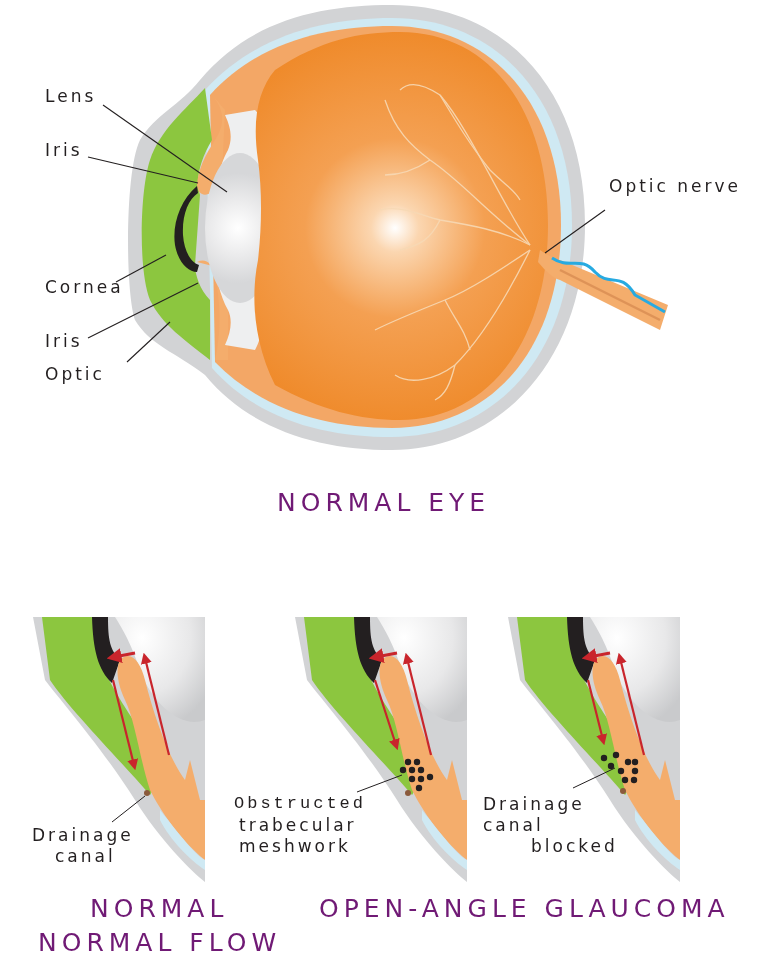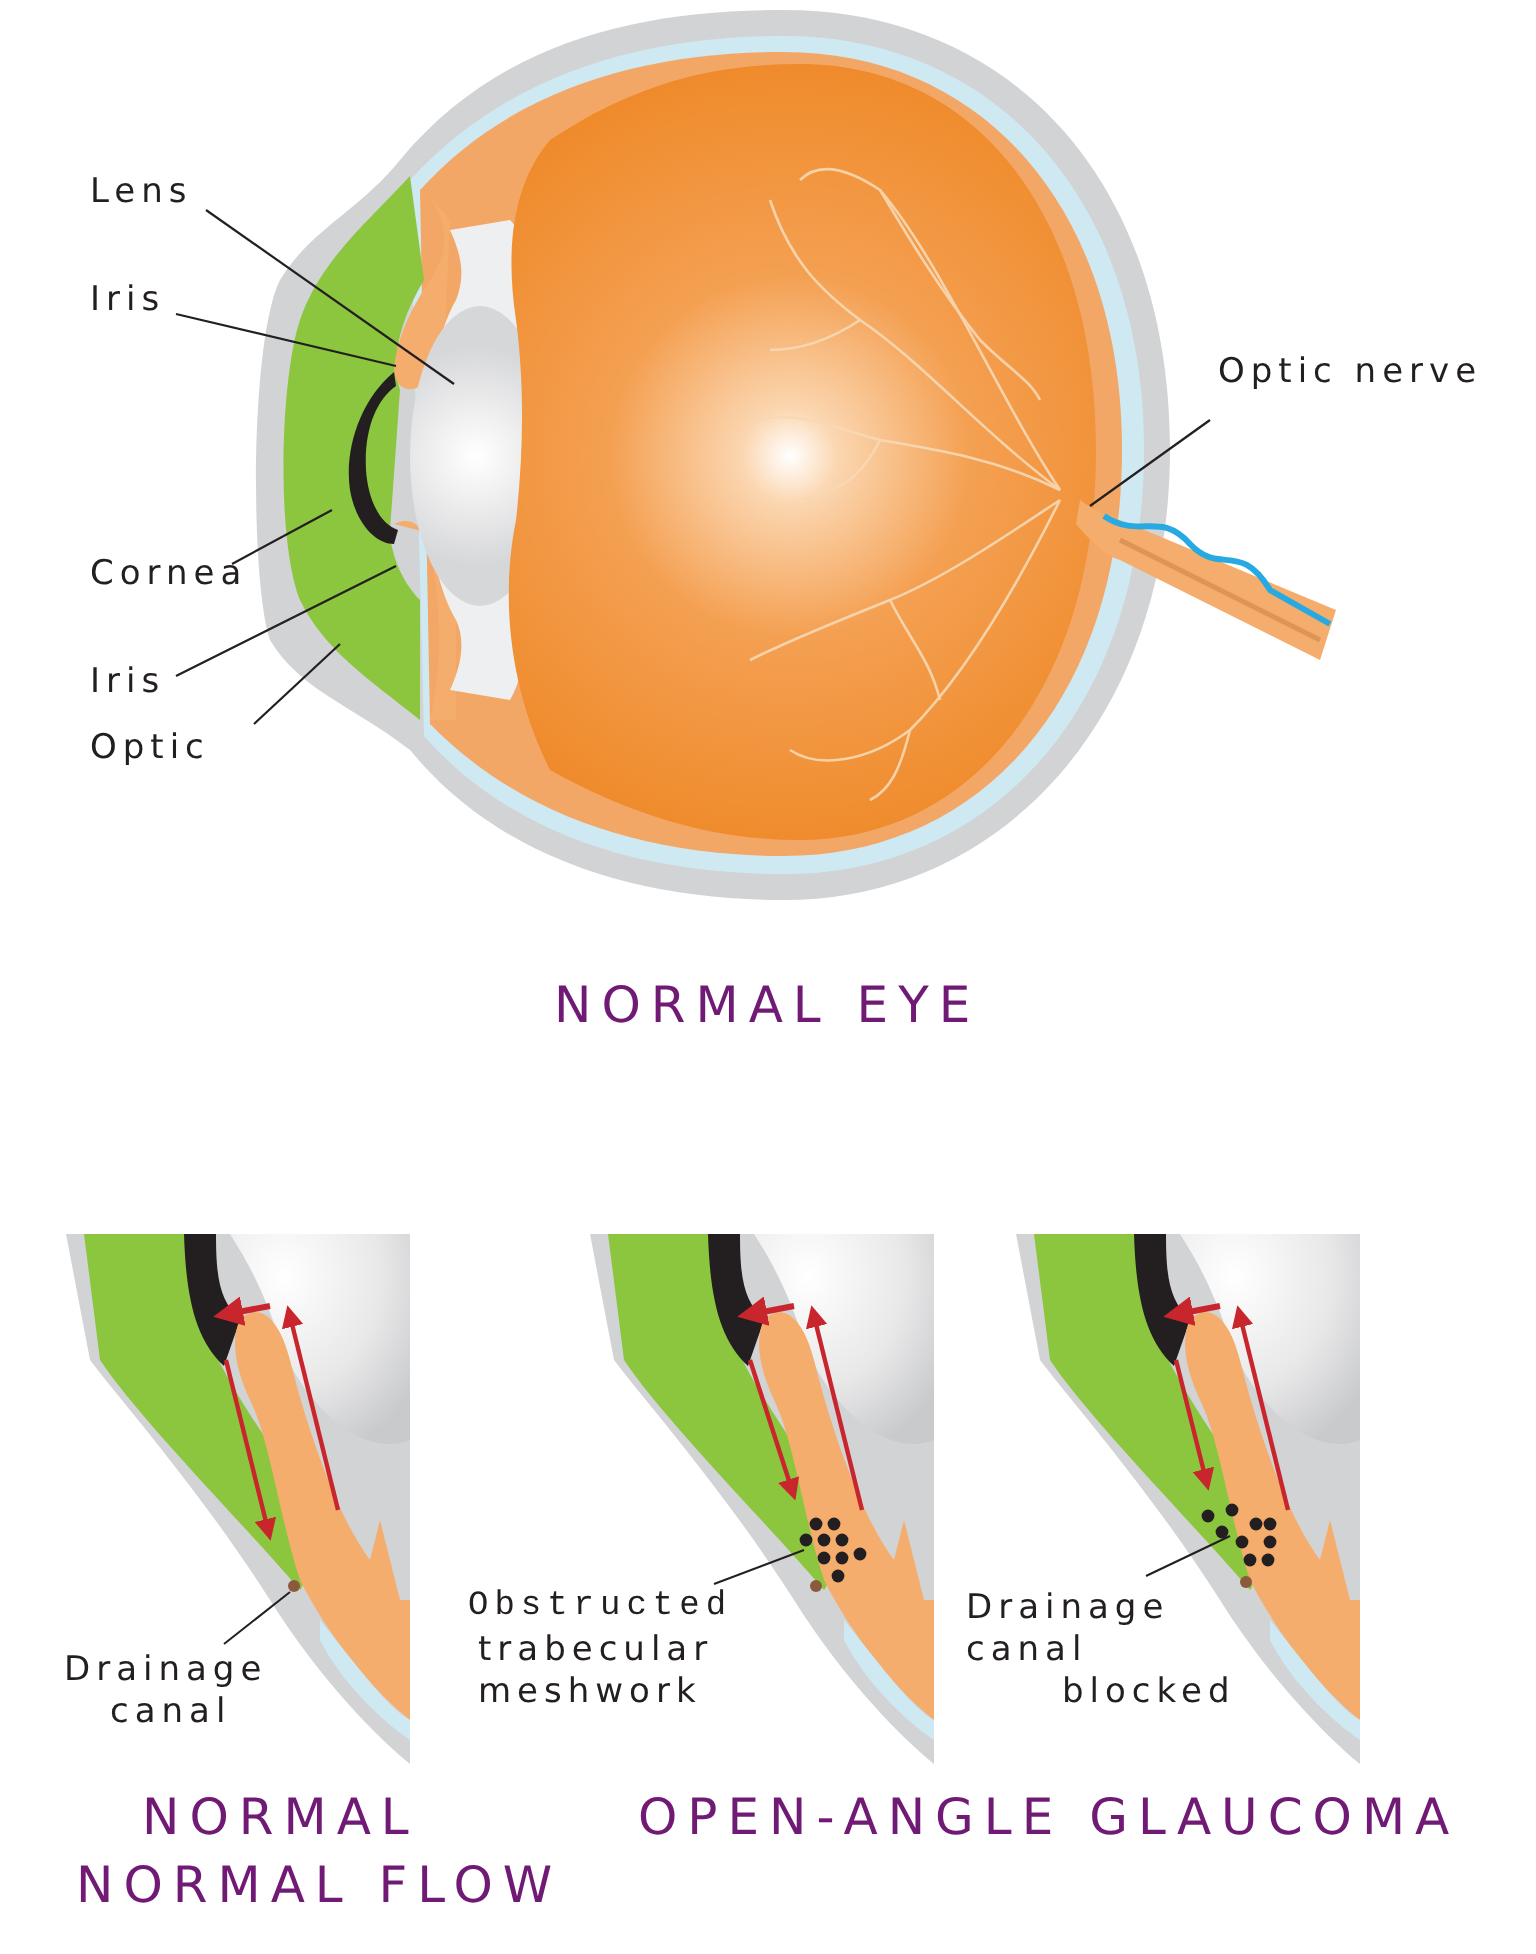--- a/index.html
+++ b/index.html
@@ -161,15 +161,15 @@
 <div class="lbl" style="left:55px;top:846px;">canal</div>
 
 <div class="lbl" style="left:234px;top:794px;font-family:Liberation Mono, monospace;">Obstructed</div>
 <div class="lbl" style="left:239px;top:815px;">trabecular</div>
 <div class="lbl" style="left:239px;top:836px;">meshwork</div>
 
 <div class="lbl" style="left:483px;top:794px;">Drainage</div>
 <div class="lbl" style="left:483px;top:815px;">canal</div>
 <div class="lbl" style="left:483px;top:836px;margin-left:48px;">blocked</div>
 
-<div class="title" style="left:71px;top:894px;text-align:center;">NORMAL</div>
+<div class="title" style="left:90px;top:894px;text-align:center;">NORMAL</div>
 <div class="title" style="left:38px;top:928px;">NORMAL FLOW</div>
 <div class="title" style="left:283px;top:894px;margin-left:36px;">OPEN-ANGLE GLAUCOMA</div>
 
 </body></html>

